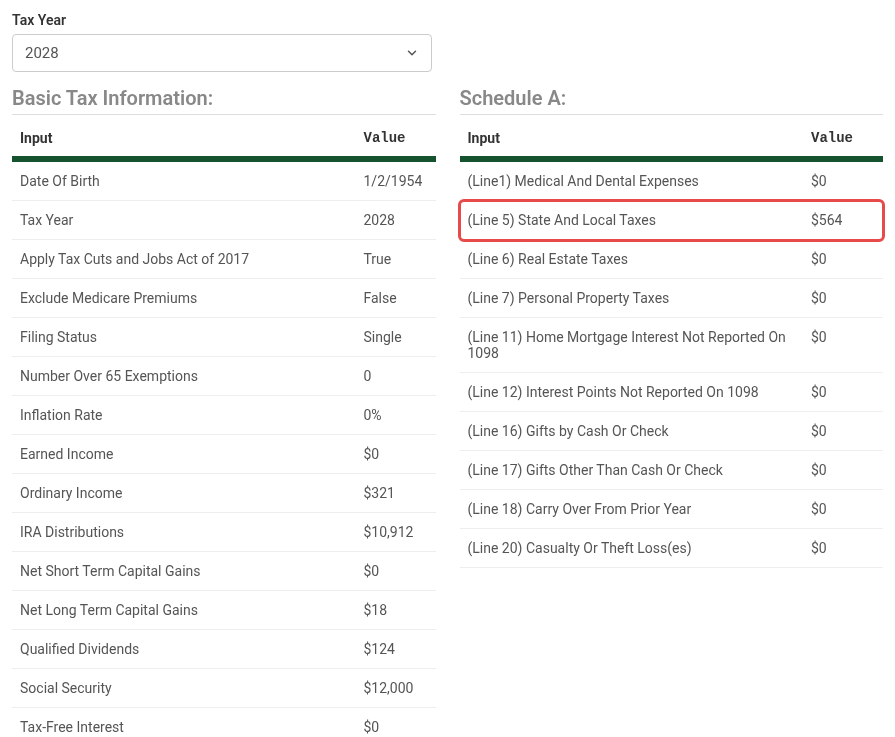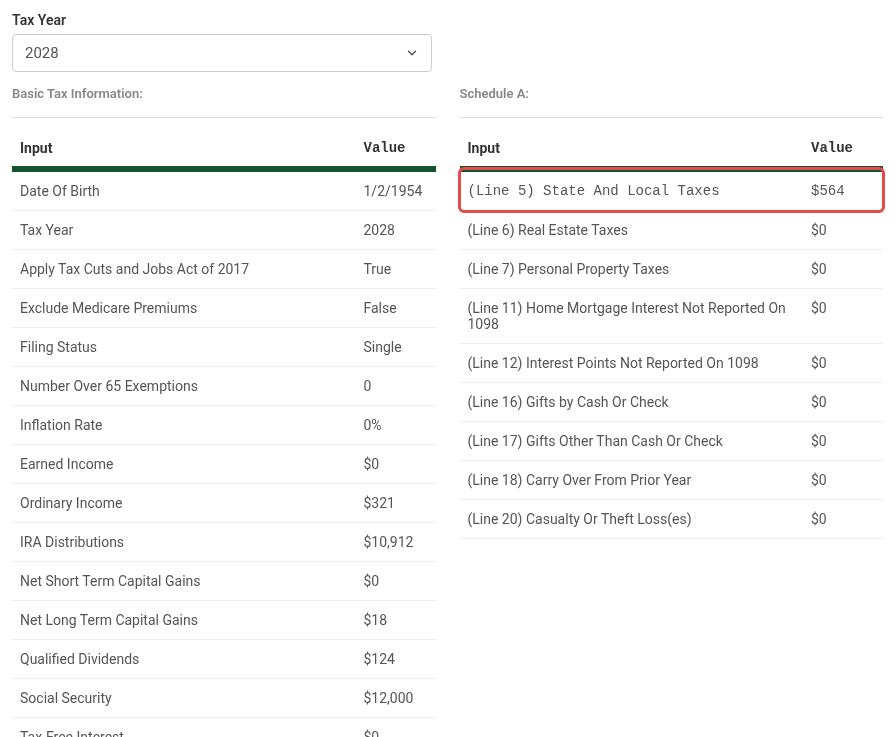--- a/index.html
+++ b/index.html
@@ -50,24 +50,24 @@
       gap: 24px;
       align-items: flex-start;
     }
     .col {
       flex: 1;
       min-width: 0;
     }
     .section-title {
       font-weight: 600;
       color: #888;
-      font-size: 13px;
-      padding-bottom: 16px;
+      font-size: 20px;
+      padding-bottom: 4px;
       border-bottom: 1px solid #ddd;
-      margin-bottom: 12px;
+      margin-bottom: 5px;
     }
     table {
       width: 100%;
       border-collapse: collapse;
     }
     thead th {
       text-align: left;
       font-weight: 700;
       color: #333;
       font-size: 14px;
@@ -83,21 +83,20 @@
       border-bottom: 1px solid #eee;
       color: #555;
       font-size: 14px;
       vertical-align: top;
       margin-left: 48px;
     }
     tbody tr.highlighted {
       outline: 3px solid #e64a4a;
       outline-offset: -1px;
       border-radius: 4px;
-      font-family: Liberation Mono, monospace;
     }
     tbody tr.highlighted td {
       position: relative;
     }
   </style>
 </head>
 <body>
 
 <div class="field-label">Tax Year</div>
 <div class="select-wrapper">
@@ -187,20 +186,24 @@
   <div class="col">
     <div class="section-title">Schedule A:</div>
     <table>
       <thead>
         <tr>
           <th>Input</th>
           <th class="value-col">Value</th>
         </tr>
       </thead>
       <tbody id="scheduleA-tbody">
+          <tr>
+            <td>(Line1) Medical And Dental Expenses</td>
+            <td>$0</td>
+          </tr>
           <tr class="highlighted">
             <td>(Line 5) State And Local Taxes</td>
             <td>$564</td>
           </tr>
           <tr>
             <td>(Line 6) Real Estate Taxes</td>
             <td>$0</td>
           </tr>
           <tr>
             <td>(Line 7) Personal Property Taxes</td>

